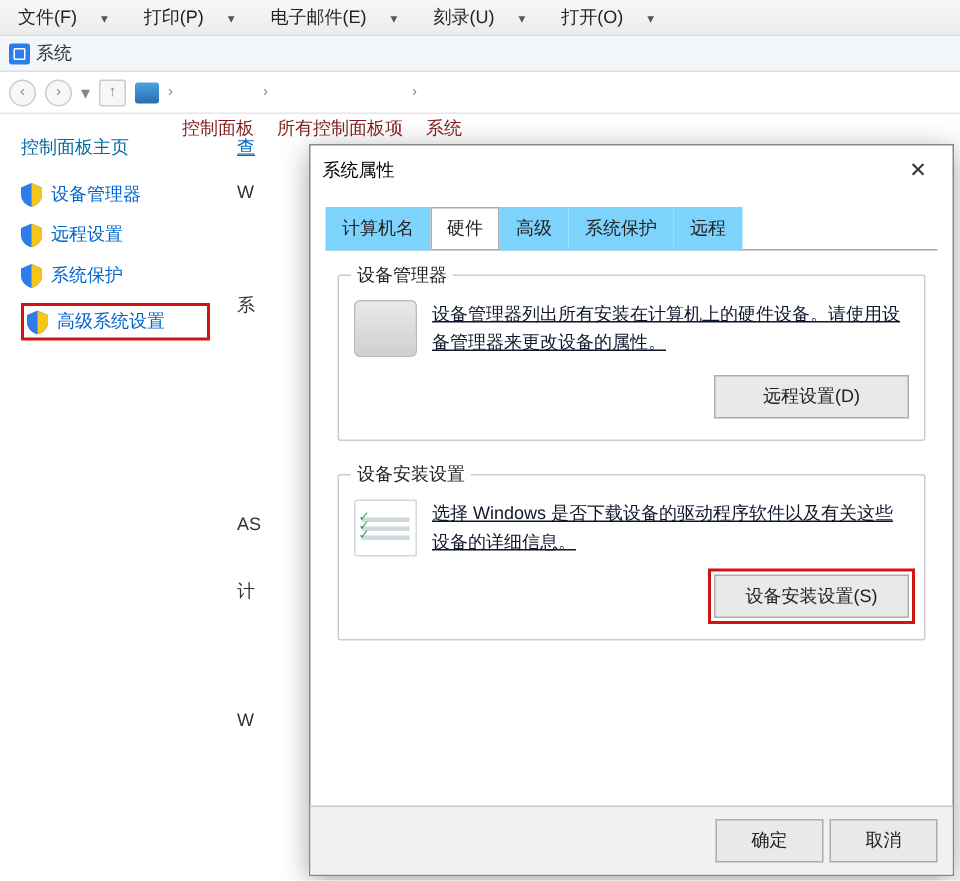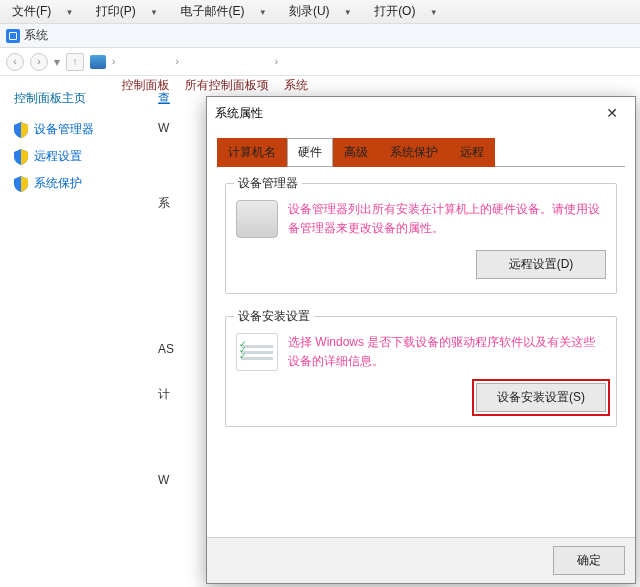--- a/index.html
+++ b/index.html
@@ -22,33 +22,33 @@
 .shield { width: 14px; height: 16px; display: inline-block; position: relative; }
 .shield svg { width: 14px; height: 16px; }
 .hl-red { border: 2px solid #d01414; padding: 2px 6px 2px 2px; }
 .content { flex: 1; padding: 14px 8px; color: #0268bf; }
 .content .row { margin: 14px 0 24px 0; color: #333; }
 .content .link { color: #0268bf; text-decoration: underline; }
 .dialog { position: absolute; top: 96px; left: 206px; width: 430px; height: 488px; background: #fff; border: 1px solid #888; box-shadow: 0 4px 18px rgba(0,0,0,.35); display: flex; flex-direction: column; }
 .dialog .titlebar { display: flex; justify-content: space-between; align-items: center; padding: 6px 8px; }
 .dialog .close { width: 30px; height: 20px; display: flex; align-items: center; justify-content: center; font-size: 14px; color: #333; }
 .tabs { display: flex; gap: 0; padding: 8px 10px 0 10px; }
-.tab { padding: 5px 10px; border: 1px solid transparent; border-bottom: none; background: #c2410c; color: #222; position: relative; top: 1px; }
+.tab { padding: 5px 10px; border: 1px solid transparent; border-bottom: none; background: #7dd3fc; color: #222; position: relative; top: 1px; }
 .tab.active { border-color: #d01414; border-width: 2px; }
 .tab.sel { border: 1px solid #aaa; background: #fff; z-index: 2; }
 .tabrule { border-top: 1px solid #aaa; margin: 0 10px; }
 .tabpage { padding: 16px 18px 10px 18px; flex: 1; overflow: hidden; }
 .group { border: 1px solid #ccc; border-radius: 2px; padding: 10px 10px 14px 10px; margin-bottom: 22px; position: relative; }
 .group .legend { position: absolute; top: -9px; left: 8px; background: #fff; padding: 0 4px; color: #222; }
 .group .body { display: flex; gap: 10px; align-items: flex-start; margin-top: 6px; }
 .devicon { width: 42px; height: 38px; background: linear-gradient(#e9e9e9,#d0d0d0); border-radius: 4px; border: 1px solid #bbb; }
 .checkicon { width: 42px; height: 38px; background: #fff; border: 1px solid #cfd8dc; border-radius: 2px; display: flex; flex-direction: column; justify-content: center; gap: 3px; padding: 4px; }
 .checkicon span { display: block; height: 3px; background: #cfd8dc; position: relative; }
 .checkicon span::before { content: "✓"; position: absolute; left: -2px; top: -6px; font-size: 9px; color: #2fa84f; }
-.desc { color: #ec4899; line-height: 1.55; flex: 1; }
+.desc { color: #0f172a; line-height: 1.55; flex: 1; text-decoration: underline; }
 .btnrow { text-align: right; margin-top: 12px; }
 .winbtn { display: inline-block; min-width: 130px; padding: 5px 14px; background: #e9e9e9; border: 1px solid #adadad; text-align: center; color: #222; }
 .hl-red2 { outline: 2px solid #d01414; outline-offset: 2px; }
 .dlgfooter { border-top: 1px solid #ccc; background: #f1f1f1; padding: 8px 10px; display: flex; justify-content: flex-end; gap: 4px; }
 .dlgfooter .winbtn { min-width: 72px; }
 </style>
 </head>
 <body>
 
 <div class="menubar">
@@ -100,20 +100,27 @@
           </svg></span>
       <span>远程设置</span>
     </div>
     <div class="item">
       <span class="shield"><svg viewBox="0 0 14 16">
             <path d="M7 0 L14 3 V8 C14 12 10.5 15 7 16 C3.5 15 0 12 0 8 V3 Z" fill="#2b7de9"></path>
             <path d="M7 0 L14 3 V8 C14 12 10.5 15 7 16 V0 Z" fill="#f5c518"></path>
           </svg></span>
       <span>系统保护</span>
     </div>
+    <div class="item hl-red">
+      <span class="shield"><svg viewBox="0 0 14 16">
+            <path d="M7 0 L14 3 V8 C14 12 10.5 15 7 16 C3.5 15 0 12 0 8 V3 Z" fill="#2b7de9"></path>
+            <path d="M7 0 L14 3 V8 C14 12 10.5 15 7 16 V0 Z" fill="#f5c518"></path>
+          </svg></span>
+      <span>高级系统设置</span>
+    </div>
   </div>
 
   <div class="content">
     <div class="link">查</div>
     <div class="row">W</div>
     <div class="row" style="margin-top:60px">系</div>
     <div class="row" style="margin-top:130px">AS</div>
     <div class="row" style="margin-top:30px">计</div>
     <div class="row" style="margin-top:70px">W</div>
   </div>
@@ -156,14 +163,15 @@
         <div class="desc">选择 Windows 是否下载设备的驱动程序软件以及有关这些设备的详细信息。</div>
       </div>
       <div class="btnrow">
         <span class="winbtn hl-red2">设备安装设置(S)</span>
       </div>
     </div>
   </div>
 
   <div class="dlgfooter">
     <span class="winbtn">确定</span>
+    <span class="winbtn">取消</span>
   </div>
 </div>
 
 </body></html>

